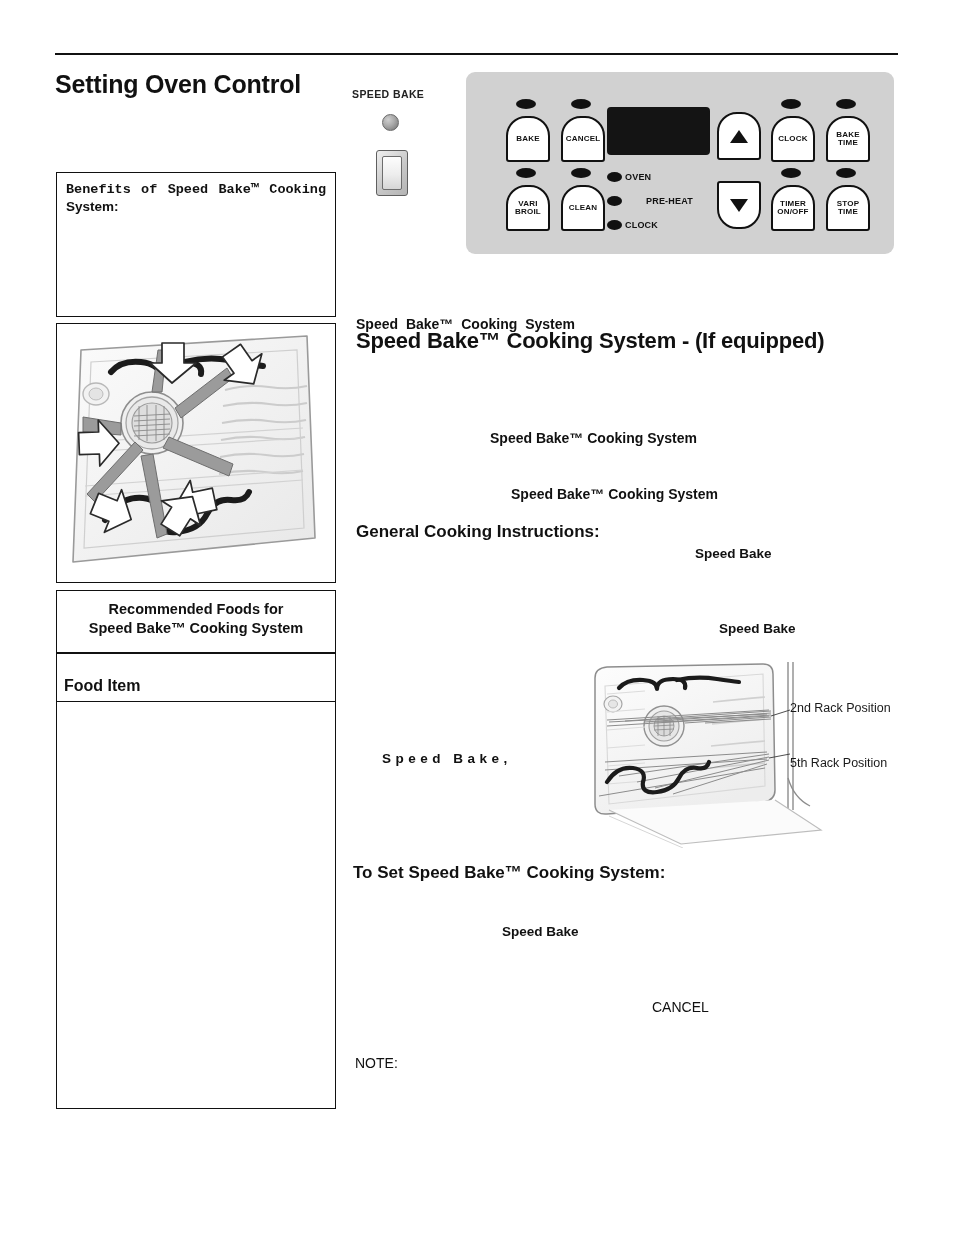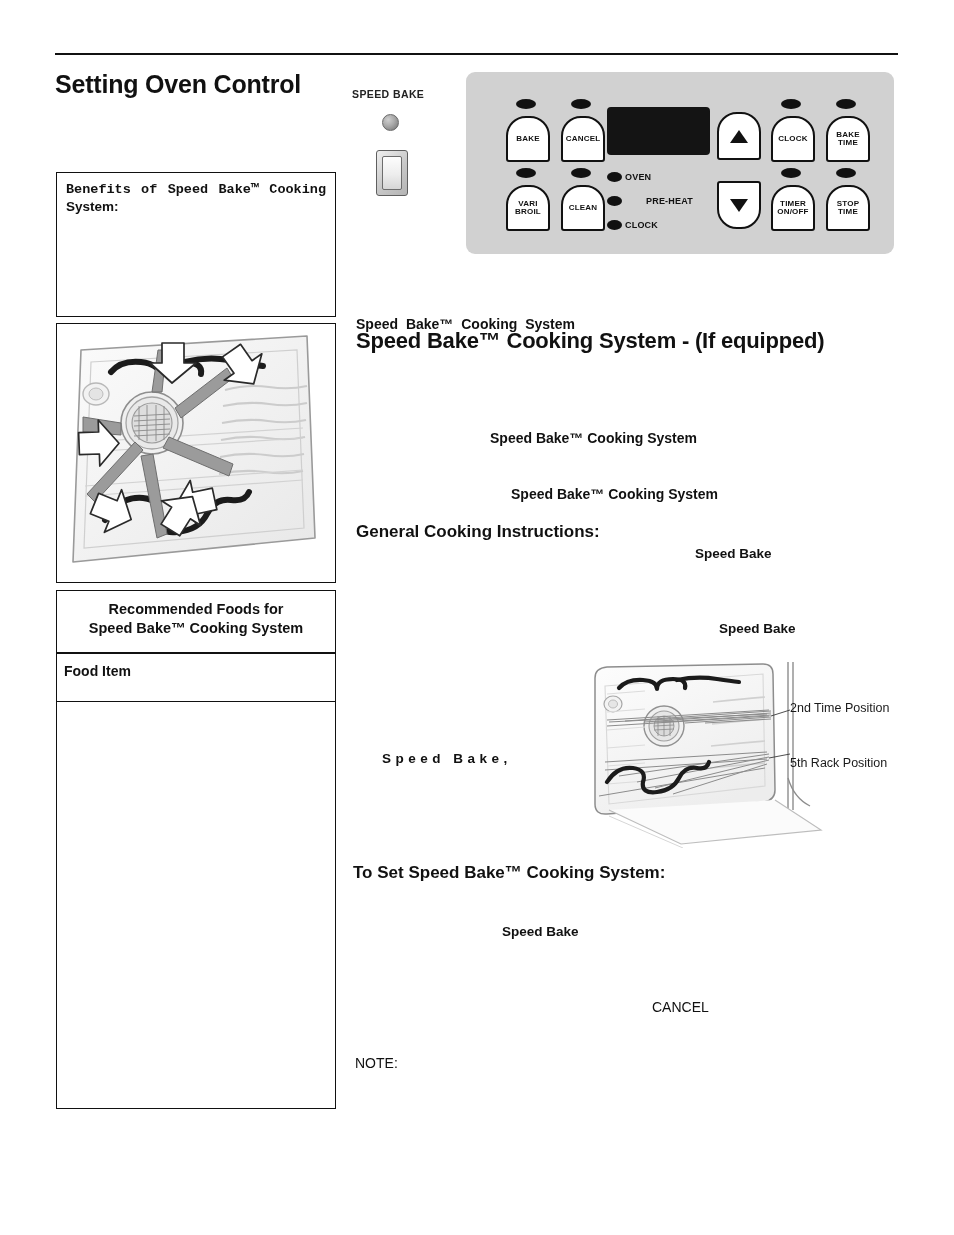--- a/index.html
+++ b/index.html
@@ -83,21 +83,21 @@
   #benefits-heading .l1{display:block;text-align:justify;text-align-last:justify;font-family:Liberation Mono, monospace;}
 
   #airflow-box{left:56px;top:323px;width:278px;height:258px;}
   #foods-box{left:56px;top:590px;width:278px;height:517px;}
   #foods-title{
     position:absolute;left:0;top:9px;width:278px;text-align:center;
     font-size:14.5px;font-weight:bold;line-height:1.3;color:#111;
   }
   #foods-divider{position:absolute;left:0;top:61px;width:278px;height:1.6px;background:#111;}
   #foods-colhdr{position:absolute;left:0;top:68px;width:278px;height:40px;}
-  #col-food{position:absolute;left:7px;top:4px;font-size:14px;font-weight:bold;color:#111;}
+  #col-food{position:absolute;left:7px;top:18px;font-size:16px;font-weight:bold;color:#111;}
   #col-time{position:absolute;right:6px;top:1px;width:150px;text-align:right;
     font-size:13.5px;font-weight:bold;line-height:1.35;color:#111;}
   #foods-divider2{position:absolute;left:0;top:110px;width:278px;height:1.4px;background:#111;}
 
   
   #sec-title{
     left:356px;top:285px;width:540px;
     font-size:22px;font-weight:bold;letter-spacing:-0.2px;color:#111;white-space:nowrap;margin-top:43px;
   }
   #sec-sub{
@@ -381,15 +381,15 @@
       <path d="M34,30 q8,-9 24,-8 q14,1 14,9 q0,-10 16,-10 q14,0 12,9"></path>
       <path d="M92,22 q20,-4 40,-1 q14,2 22,3"></path>
       <path d="M22,124 q10,-16 26,-14 q14,2 10,14 q-2,12 14,10 q16,-2 22,-14 q6,-12 18,-10 q10,2 12,-6"></path>
     </g>
 
     <g stroke="#3a3a3a" stroke-width="0.9" fill="none">
       <path d="M186,58 L205,52"></path>
       <path d="M184,100 L205,96"></path>
     </g>
   </svg>
-  <div class="rack-label" style="left:205px;top:43px;">2nd Time Position</div>
+  <div class="rack-label" style="left:205px;top:43px;">2nd Rack Position</div>
   <div class="rack-label" style="left:205px;top:98px;">5th Rack Position</div>
 </div>
 
 </body></html>

